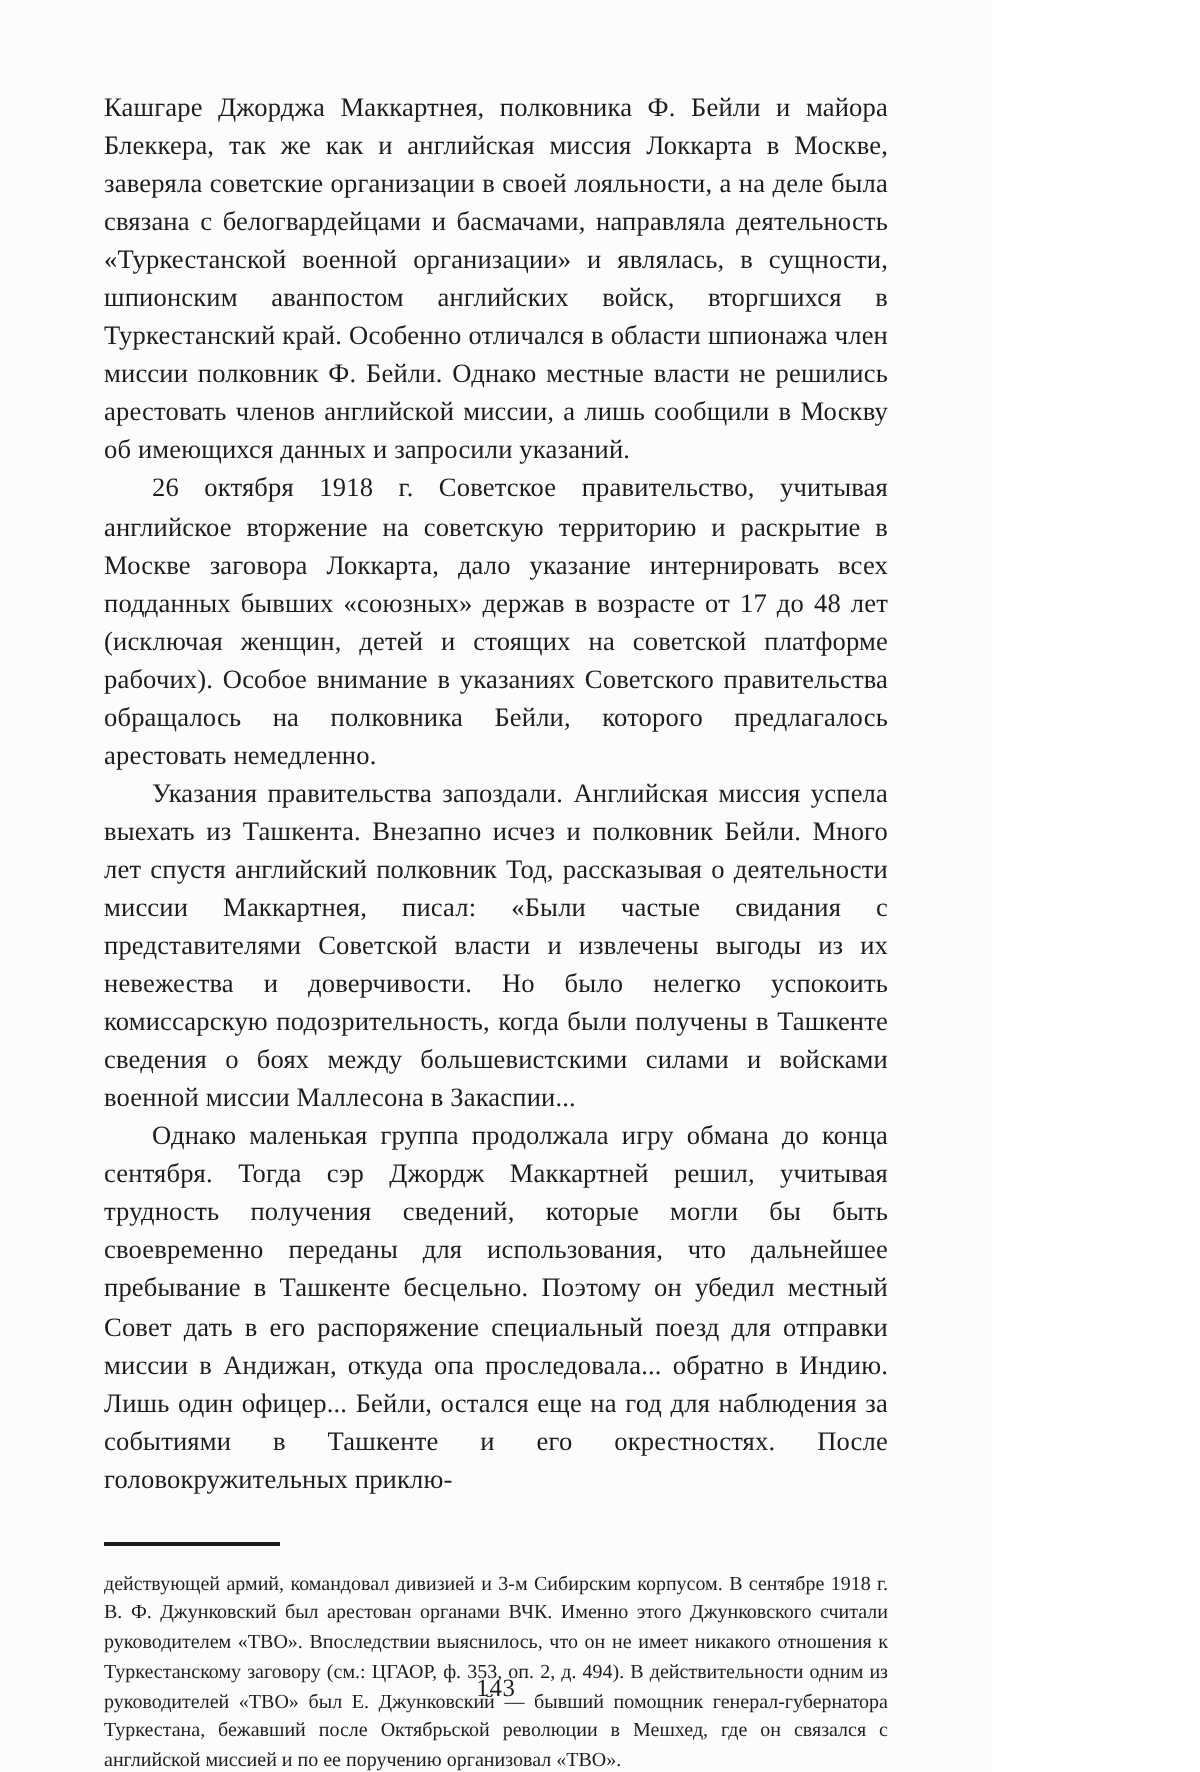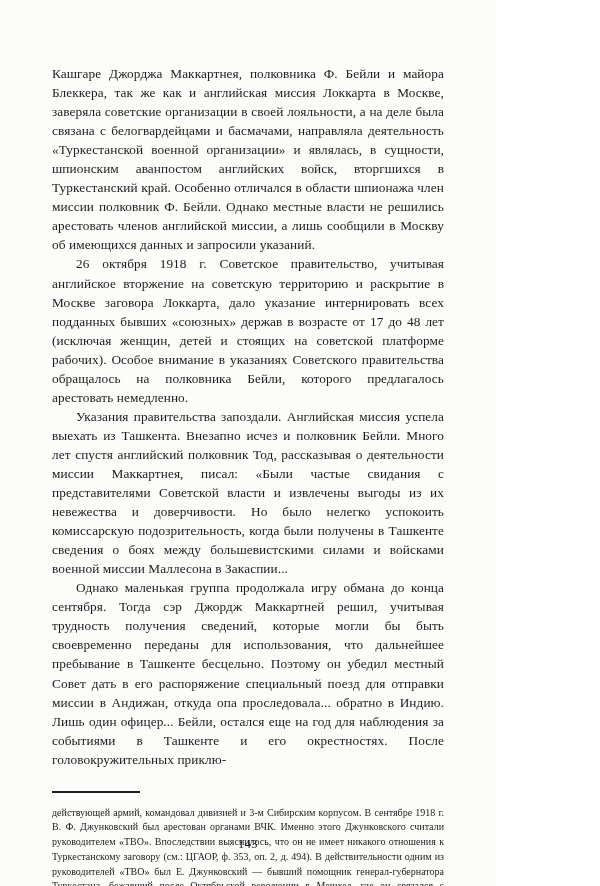--- a/index.html
+++ b/index.html
@@ -12,21 +12,21 @@
     background: #ffffff;
     font-family: "Liberation Serif", serif;
     color: #1a1a1a;
     overflow: hidden;
   }
   .page {
     position: relative;
     width: 496px;
     height: 886px;
     box-sizing: border-box;
-    padding: 64px 52px 0 52px;
+    padding: 44px 52px 0 52px;
     background: #fcfcfa;
   }
   .body-text {
     font-size: 13.3px;
     line-height: 19.05px;
     text-align: justify;
     text-justify: inter-word;
     letter-spacing: 0.08px;
     color: #1c1c1c;
   }

